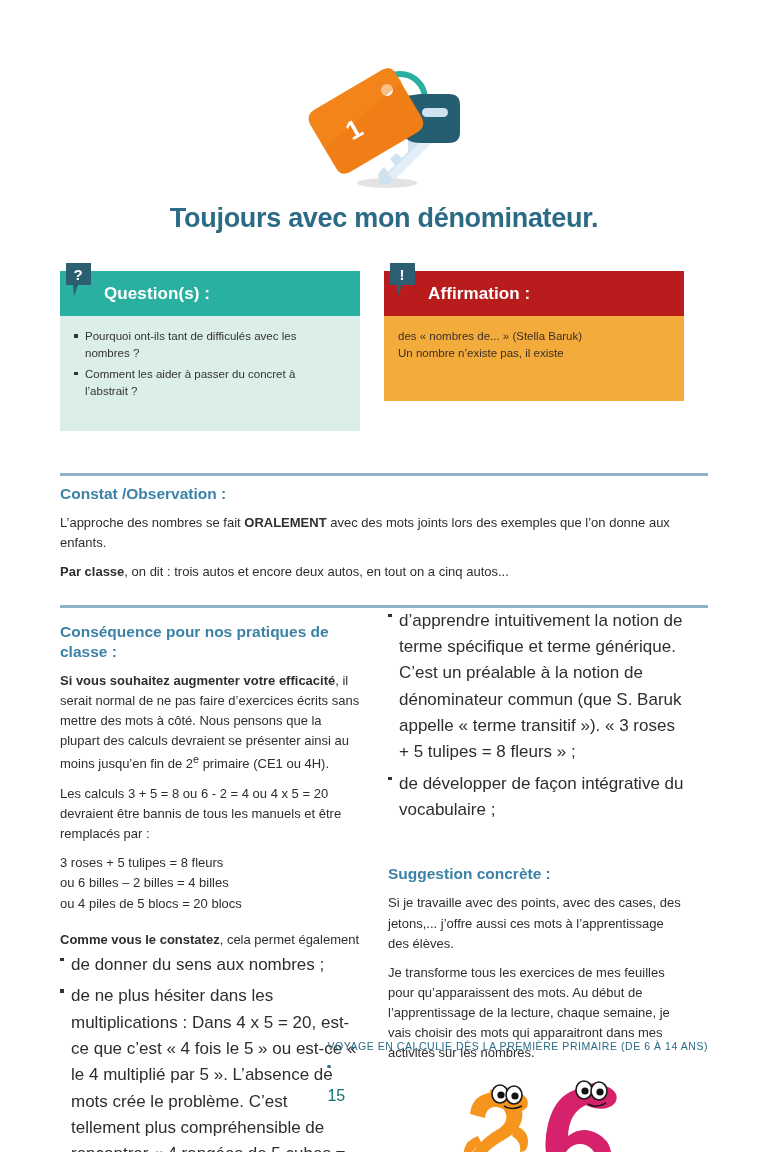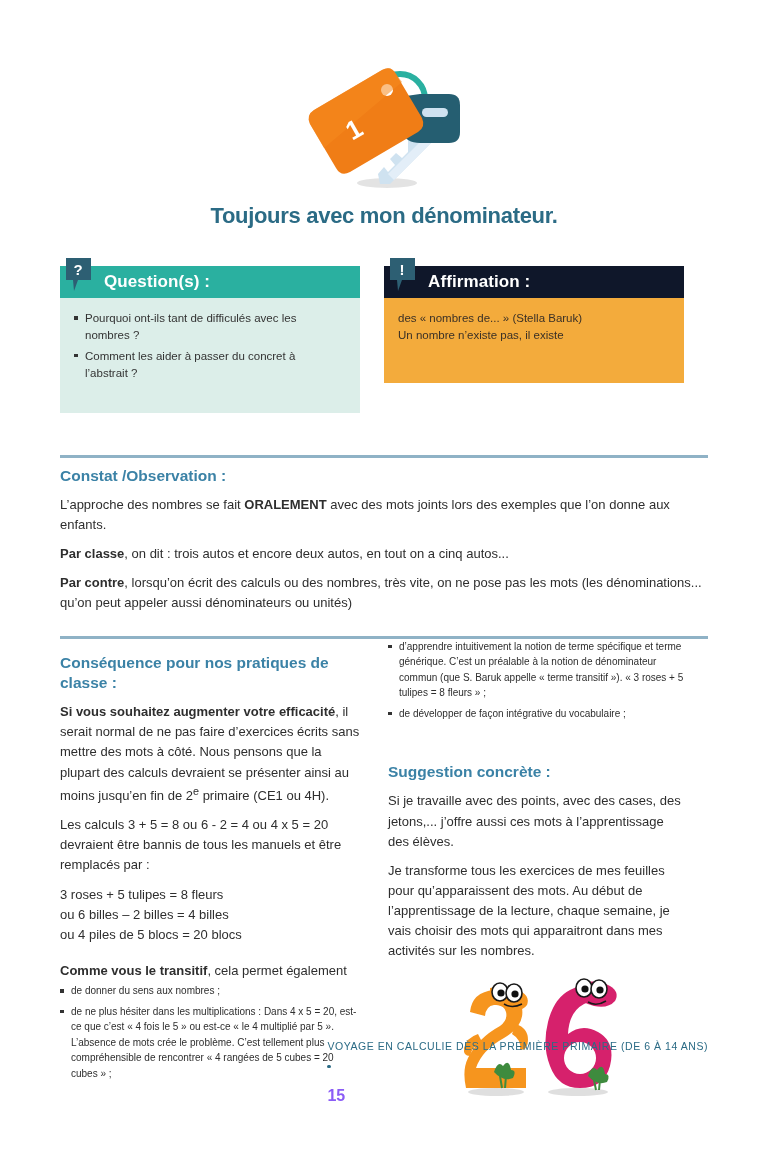--- a/index.html
+++ b/index.html
@@ -34,41 +34,41 @@
   }
 
   .key-art {
     width: 200px;
     height: 145px;
     display: block;
   }
 
   .page-title {
     margin-top: 10px;
-    font-size: 22px;
+    font-size: 27px;
     font-weight: bold;
     color: #2b6b85;
     letter-spacing: -0.3px;
     text-align: center;
   }
 
   
   .callouts {
     margin: 37px 60px 0 60px;
     display: flex;
     gap: 24px;
   }
 
   .callout {
     position: relative;
     width: 300px;
   }
 
   .callout-head {
-    height: 32px;
+    height: 45px;
     display: flex;
     align-items: center;
     padding-left: 44px;
   }
 
   .callout-head-text {
     color: #ffffff;
     font-size: 17px;
     font-weight: bold;
     letter-spacing: 0.1px;
@@ -81,21 +81,21 @@
     line-height: 1.5;
   }
 
   .callout-q .callout-head { background: #2ab0a0; }
   .callout-q .callout-body {
     background: #dceee9;
     color: #333333;
     padding-bottom: 28px;
   }
 
-  .callout-a .callout-head { background: #0f172a; }
+  .callout-a .callout-head { background: #b91c1c; }
   .callout-a .callout-body {
     background: #f3ab3c;
     color: #3a3026;
     padding-bottom: 38px;
   }
 
   .badge {
     position: absolute;
     left: 6px;
     top: -8px;
@@ -159,21 +159,21 @@
   .col { width: 300px; }
 
   .col .section-title { margin-top: 14px; }
   .col-right .section-title:first-child { margin-top: 0; }
 
   .tight { margin-bottom: 2px; }
   .nogap { margin-bottom: 0; }
 
   .list-blk { margin-bottom: 9px; }
   .list-blk li {
-    font-size: 10px;
+    font-size: 17px;
     line-height: 1.55;
     margin-bottom: 5px;
   }
 
   .spacer-rt { height: 18px; }
 
   
   .mascots {
     margin-top: 14px;
     display: flex;
@@ -199,22 +199,22 @@
   .footer-dot {
     width: 3.5px;
     height: 3.5px;
     background: #2b6b85;
     border-radius: 50%;
     position: relative;
     top: -3px;
   }
   .footer-page {
     font-size: 16px;
-    font-weight: bold;
-    color: #8b5cf6;
+    font-weight: normal;
+    color: #0f766e;
   }
 </style>
 </head>
 <body>
 
 <div class="page">
 
   <div class="hero">
 
     <svg class="key-art" viewBox="0 0 200 145">
@@ -283,23 +283,20 @@
     <div class="section-title">Constat /Observation :</div>
 
     <p class="para">
       <span>L’approche des nombres se fait </span><b>ORALEMENT</b><span> avec des mots joints lors des exemples que l’on donne aux enfants.</span>
     </p>
 
     <p class="para">
       <b>Par classe</b><span>, on dit : trois autos  et encore deux autos, en tout on a cinq autos...</span>
     </p>
 
-    <p class="para">
-      <b>Par contre</b><span>, lorsqu’on écrit des calculs ou des nombres, très vite, on ne pose pas les mots (les dénominations... qu’on peut appeler aussi dénominateurs ou unités)</span>
-    </p>
   </div>
 
   <div style="height:14px"></div>
   <div class="rule"></div>
 
   <div class="cols">
 
     <div class="col col-left">
       <div class="section-title">Conséquence pour nos pratiques de classe :</div>
 
@@ -309,21 +306,21 @@
 
       <p class="para">Les calculs 3 + 5 = 8  ou  6 - 2 = 4   ou 4 x 5 = 20 devraient être bannis de tous les manuels et être remplacés par :</p>
 
       <p class="para nogap">3 roses + 5 tulipes = 8 fleurs</p>
       <p class="para nogap">ou 6 billes – 2 billes = 4 billes</p>
       <p class="para">ou 4 piles de 5 blocs = 20 blocs</p>
 
       <div style="height:7px"></div>
 
       <p class="para tight">
-        <b>Comme vous le transitif</b><span>, cela permet également</span>
+        <b>Comme vous le constatez</b><span>, cela permet également</span>
       </p>
 
       <ul class="bullet-list list-blk">
         <li>de donner du sens aux nombres ;</li>
         <li>de ne plus hésiter dans les multiplications : Dans 4 x 5 = 20, est-ce que c’est « 4 fois le 5 » ou est-ce « le 4 multiplié par 5 ».  L’absence de mots crée le problème. C’est tellement plus compréhensible de rencontrer « 4 rangées de 5 cubes = 20 cubes » ;</li>
       </ul>
     </div>
 
     <div class="col col-right">
 

